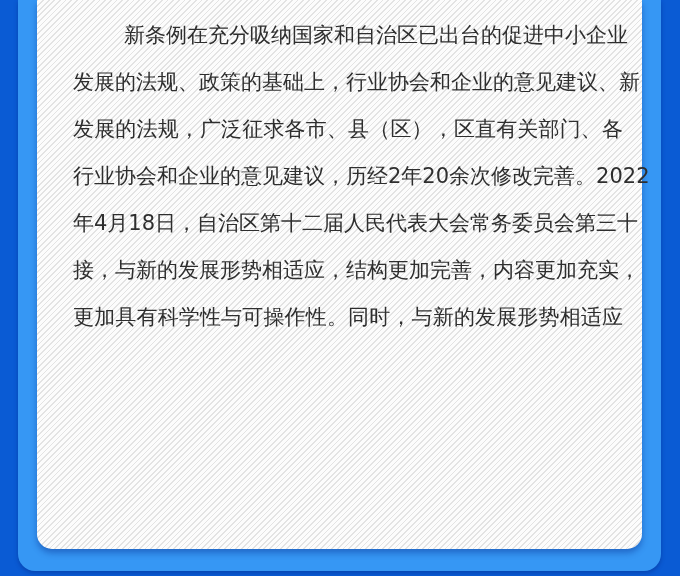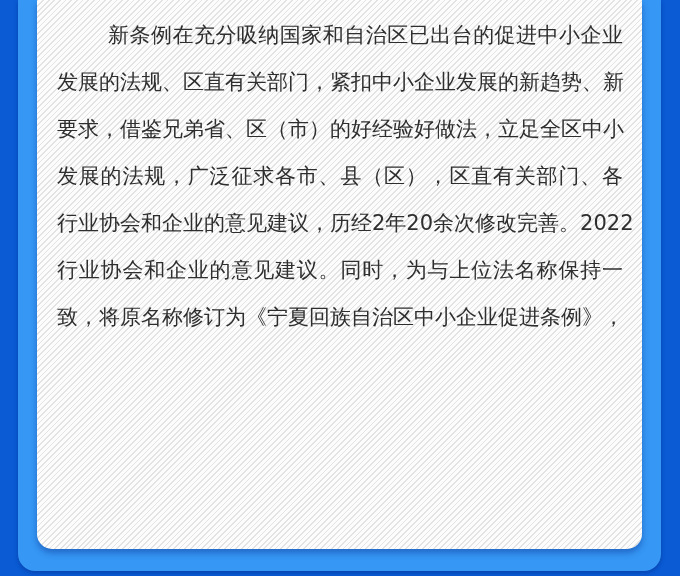--- a/index.html
+++ b/index.html
@@ -37,20 +37,21 @@
     background: #fcfcfc;
     background-image: repeating-linear-gradient(
       135deg,
       #e3e3e3 0px,
       #e3e3e3 1.2px,
       #fcfcfc 1.2px,
       #fcfcfc 4px
     );
     border-radius: 0 0 15px 15px;
     box-shadow: 0 4px 6px rgba(8, 49, 146, 0.45);
+    padding-left: 16px;
   }
   .article {
     padding: 12px 19px 0 20px;
     color: #2e2e2e;
     font-size: 21px;
   }
   .line {
     height: 47px;
     line-height: 47px;
     text-align: justify;
@@ -66,22 +67,22 @@
   }
 </style>
 </head>
 <body>
 
 <div class="page">
   <div class="frame">
     <div class="card">
       <div class="article">
         <div class="line first">新条例在充分吸纳国家和自治区已出台的促进中小企业</div>
-        <div class="line">发展的法规、区直有关部门，紧扣中小企业发展的新趋势、新</div>
-        <div class="line">要求，借鉴兄弟省、区（市）的好经验好做法，立足全区中小</div>
+        <div class="line">发展的法规、政策的基础上，行业协会和企业的意见建议、新</div>
         <div class="line">发展的法规，广泛征求各市、县（区），区直有关部门、各</div>
         <div class="line">行业协会和企业的意见建议，历经2年20余次修改完善。2022</div>
-        <div class="line">行业协会和企业的意见建议。同时，为与上位法名称保持一</div>
-        <div class="line">致，将原名称修订为《宁夏回族自治区中小企业促进条例》，</div>
+        <div class="line">年4月18日，自治区第十二届人民代表大会常务委员会第三十</div>
+        <div class="line">接，与新的发展形势相适应，结构更加完善，内容更加充实，</div>
+        <div class="line">更加具有科学性与可操作性。同时，与新的发展形势相适应</div>
       </div>
     </div>
   </div>
 </div>
 
 </body></html>

